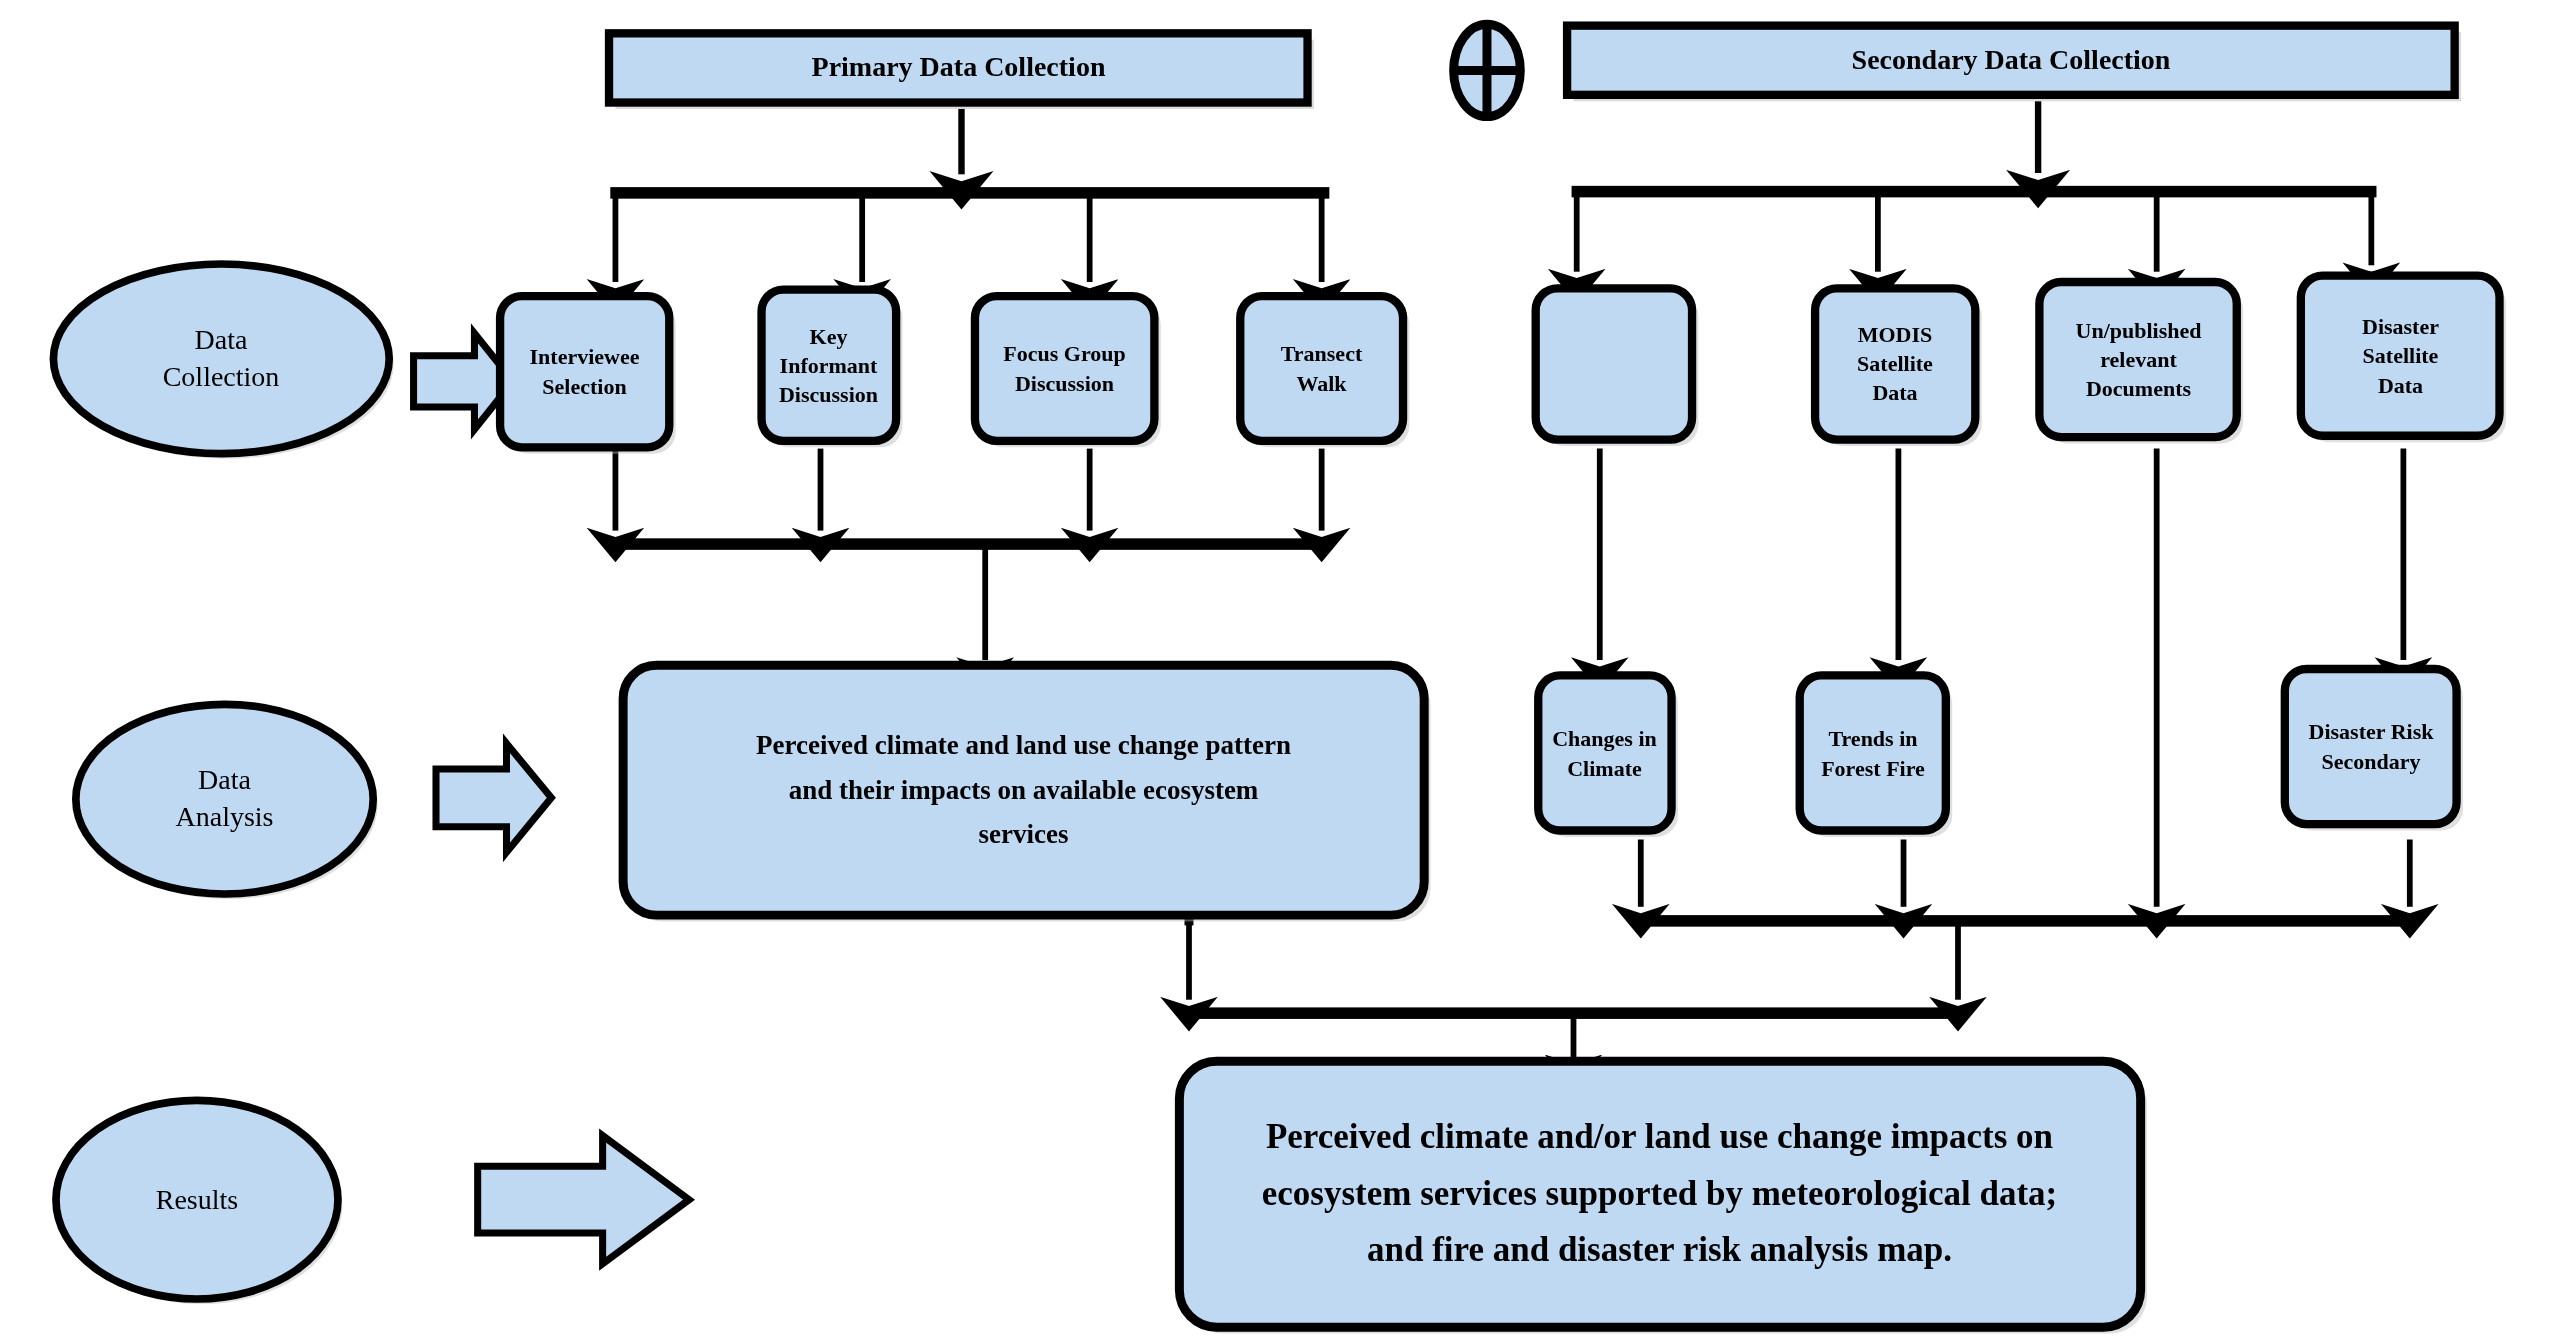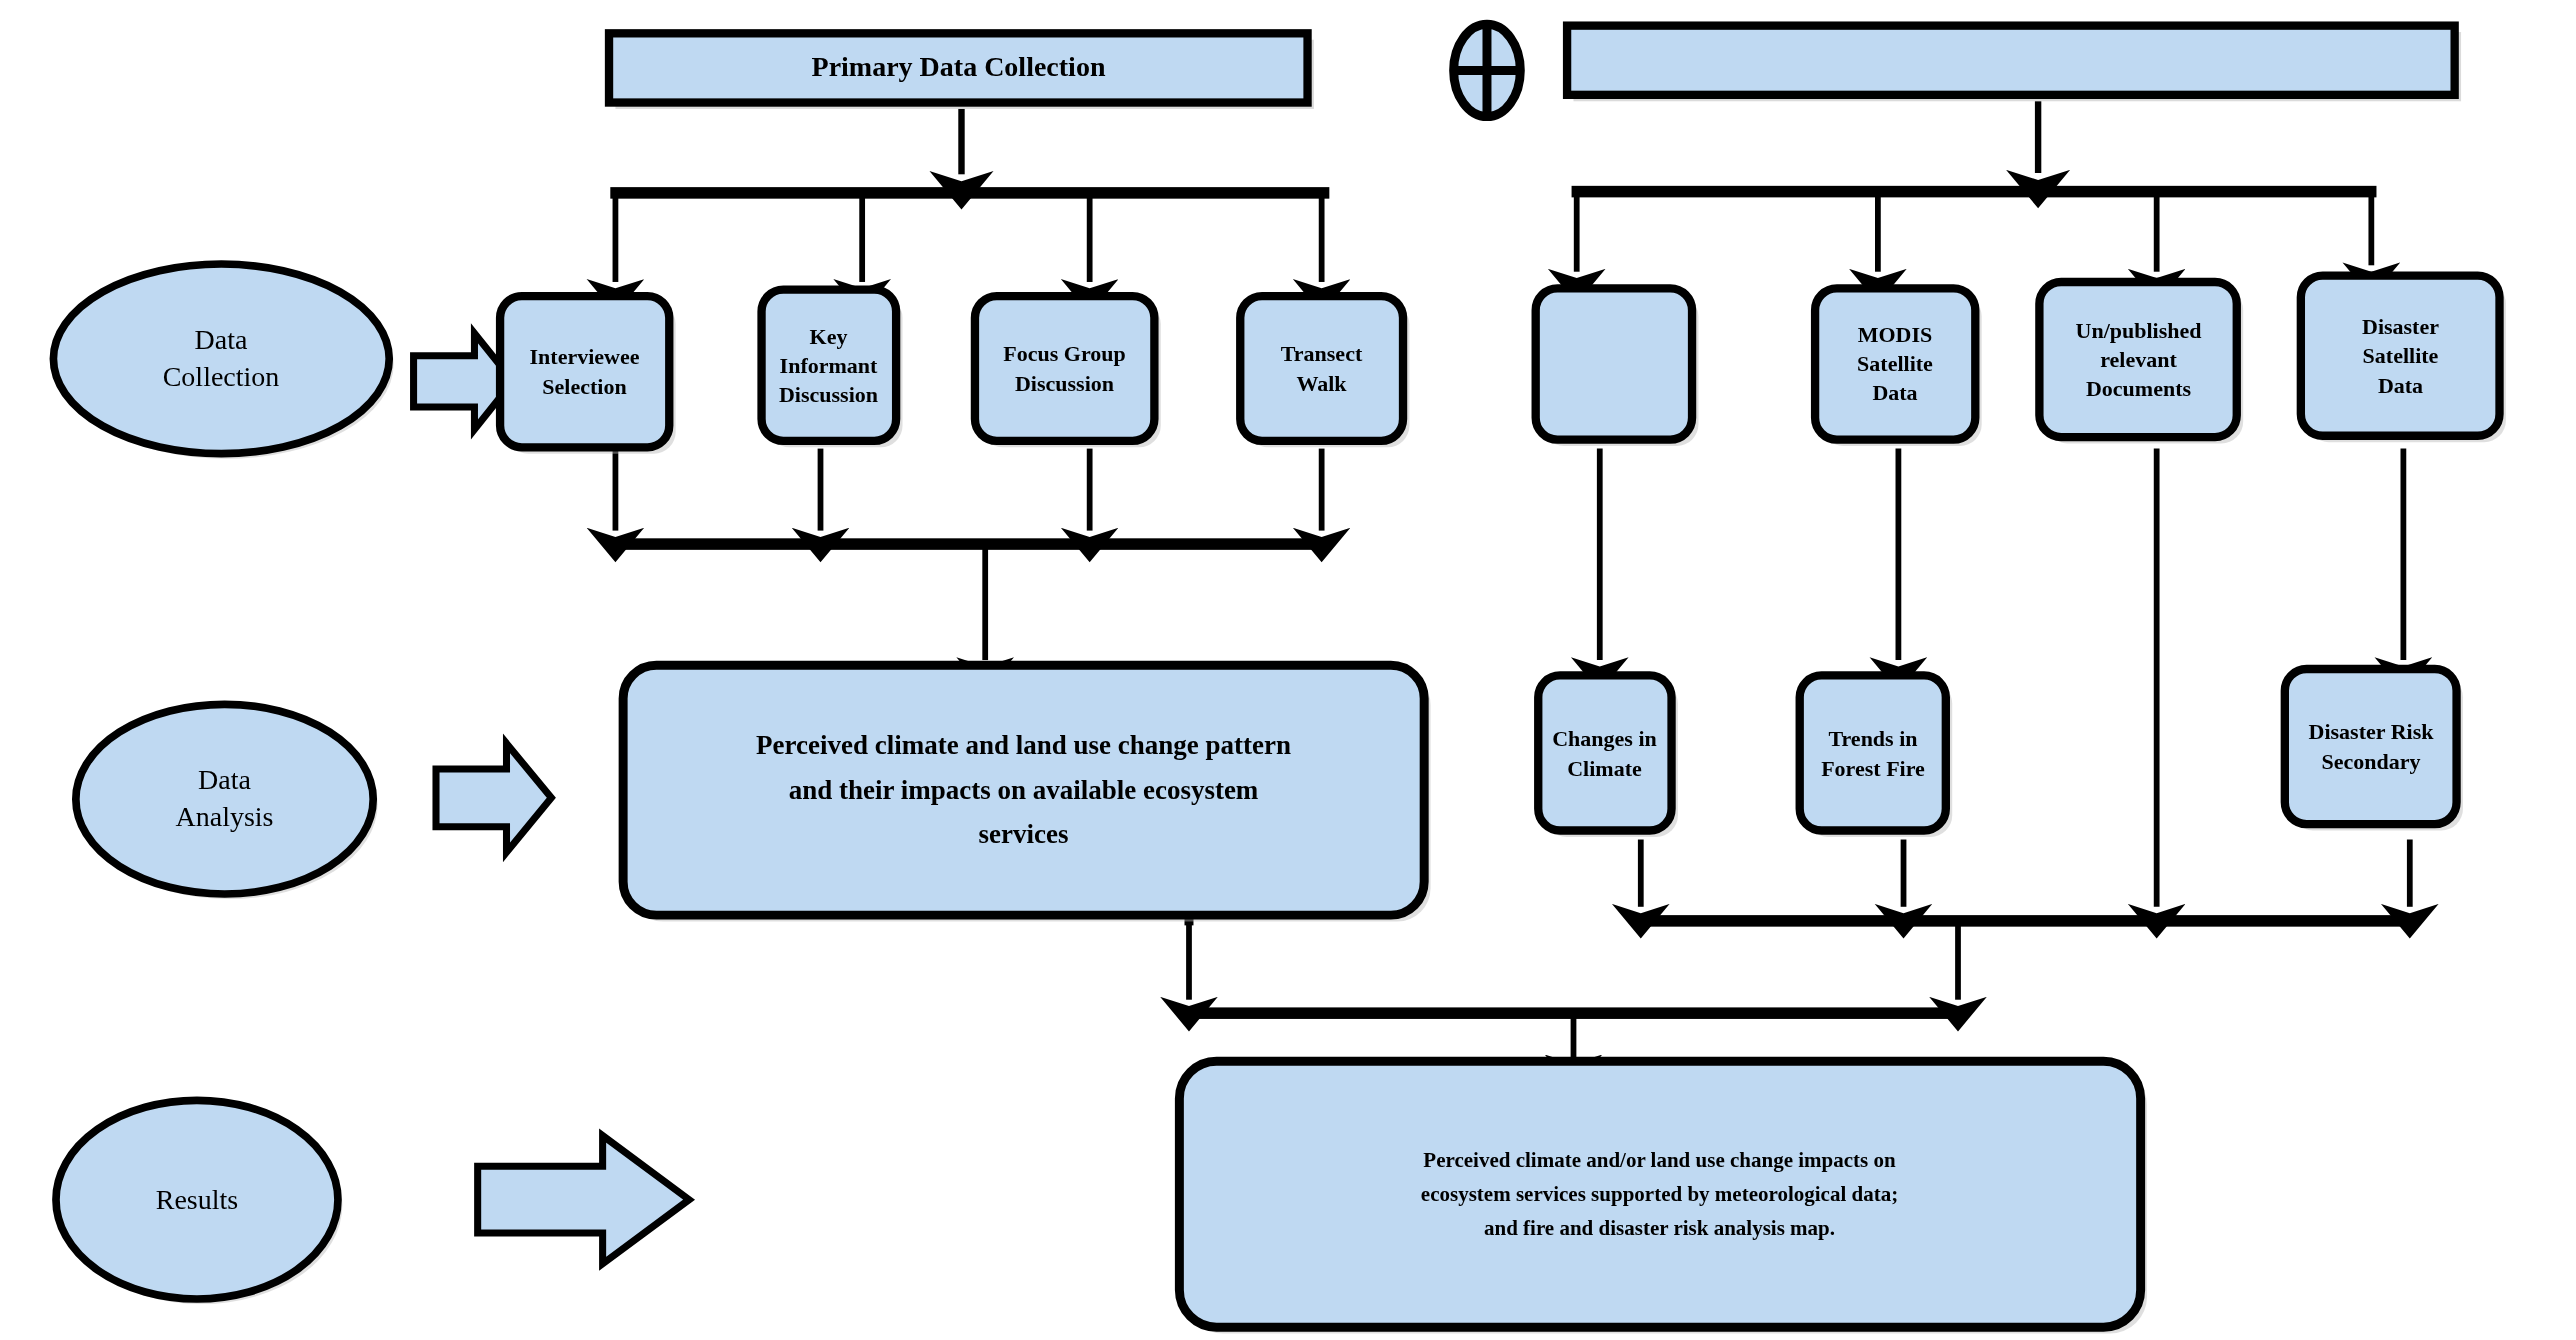--- a/index.html
+++ b/index.html
@@ -48,21 +48,21 @@
   .small-label {
     font-size: 22px;
     font-weight: bold;
   }
   .big-label {
     font-size: 27px;
     font-weight: bold;
     line-height: 1.65;
   }
   .result-label {
-    font-size: 21px;
+    font-size: 35px;
     font-weight: bold;
     line-height: 1.62;
   }
 </style>
 </head>
 <body>
 
 <div id="root">
 
   <svg class="layer" viewBox="0 0 4019 2091">
@@ -212,20 +212,21 @@
     </g>
   </svg>
 
   <div class="node-label stage-label" style="left:53px; top:295px; width:336px; height:128px;">Data
 Collection</div>
   <div class="node-label stage-label" style="left:76px; top:735px; width:297px; height:128px;">Data
 Analysis</div>
   <div class="node-label stage-label" style="left:56px; top:1168px; width:282px; height:64px;">Results</div>
 
   <div class="node-label header-label" style="left:609px; top:33px; width:699px; height:69px;">Primary Data Collection</div>
+  <div class="node-label header-label" style="left:1567px; top:26px; width:888px; height:69px;">Secondary Data Collection</div>
 
   <div class="node-label small-label" style="left:500px; top:296px; width:169px; height:151px;">Interviewee
 Selection</div>
   <div class="node-label small-label" style="left:761px; top:290px; width:135px; height:151px;">Key
 Informant
 Discussion</div>
   <div class="node-label small-label" style="left:975px; top:296px; width:179px; height:145px;">Focus Group
 Discussion</div>
   <div class="node-label small-label" style="left:1240px; top:296px; width:163px; height:145px;">Transect
 Walk</div>

